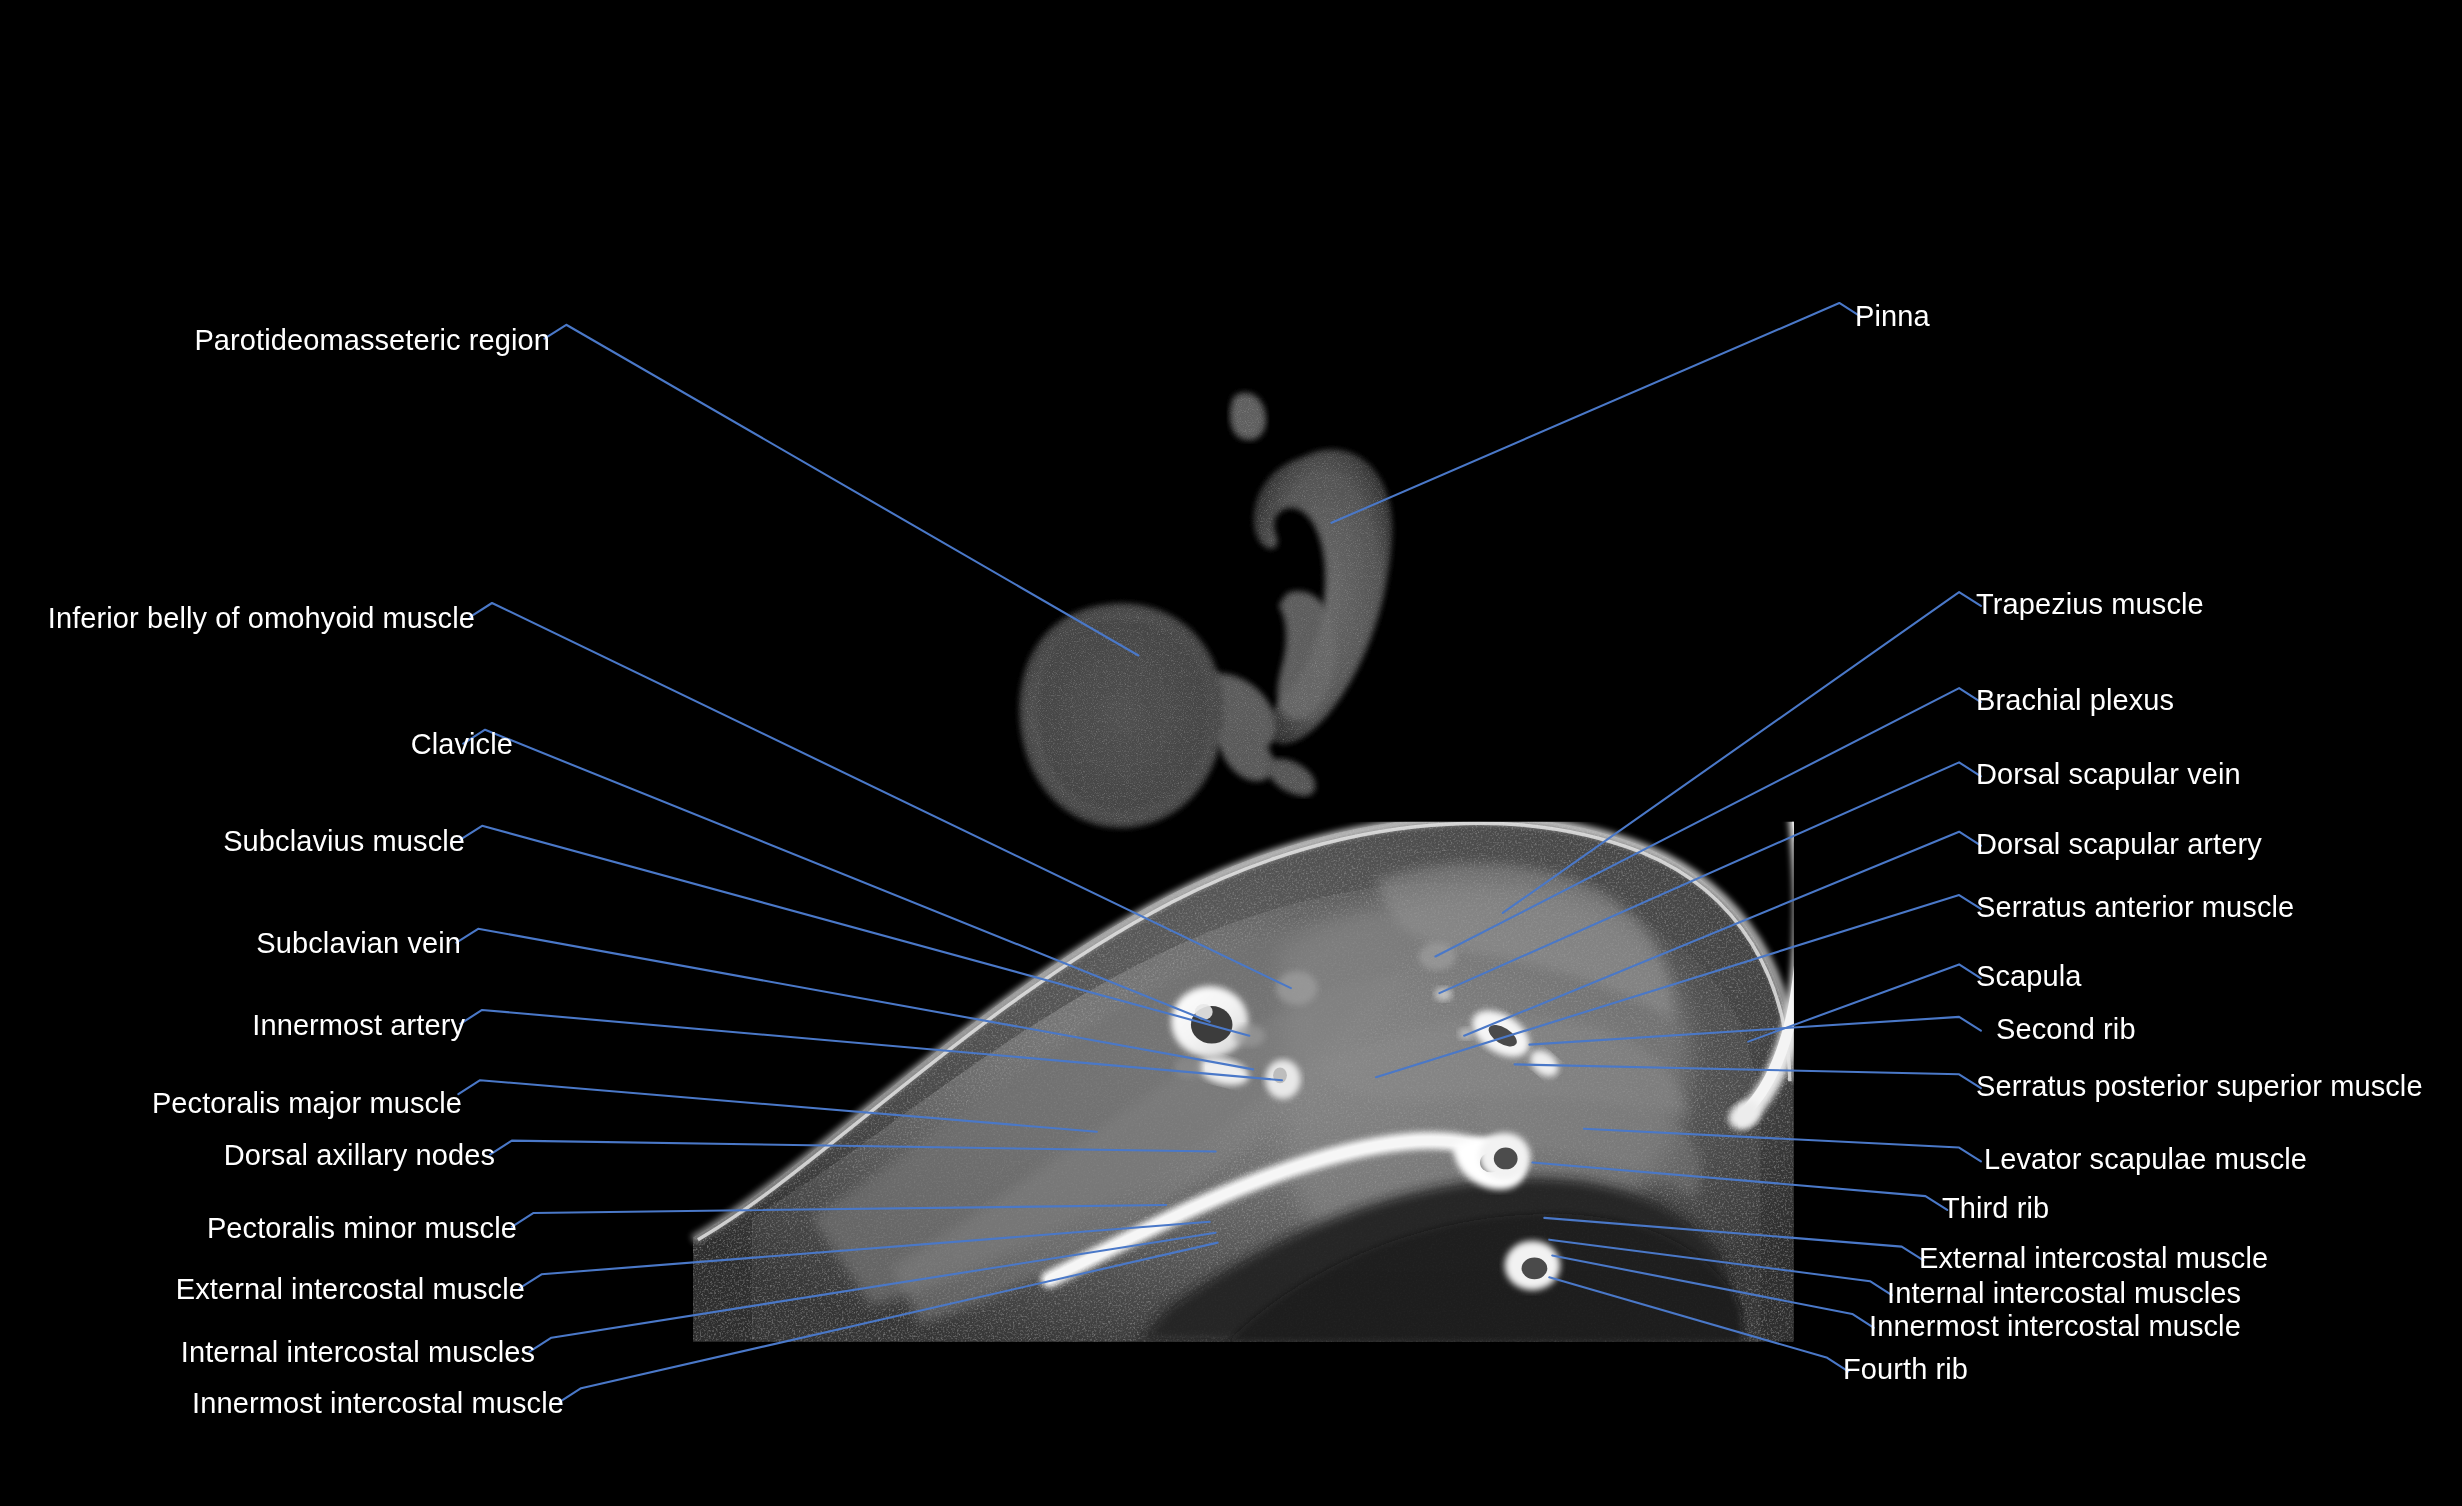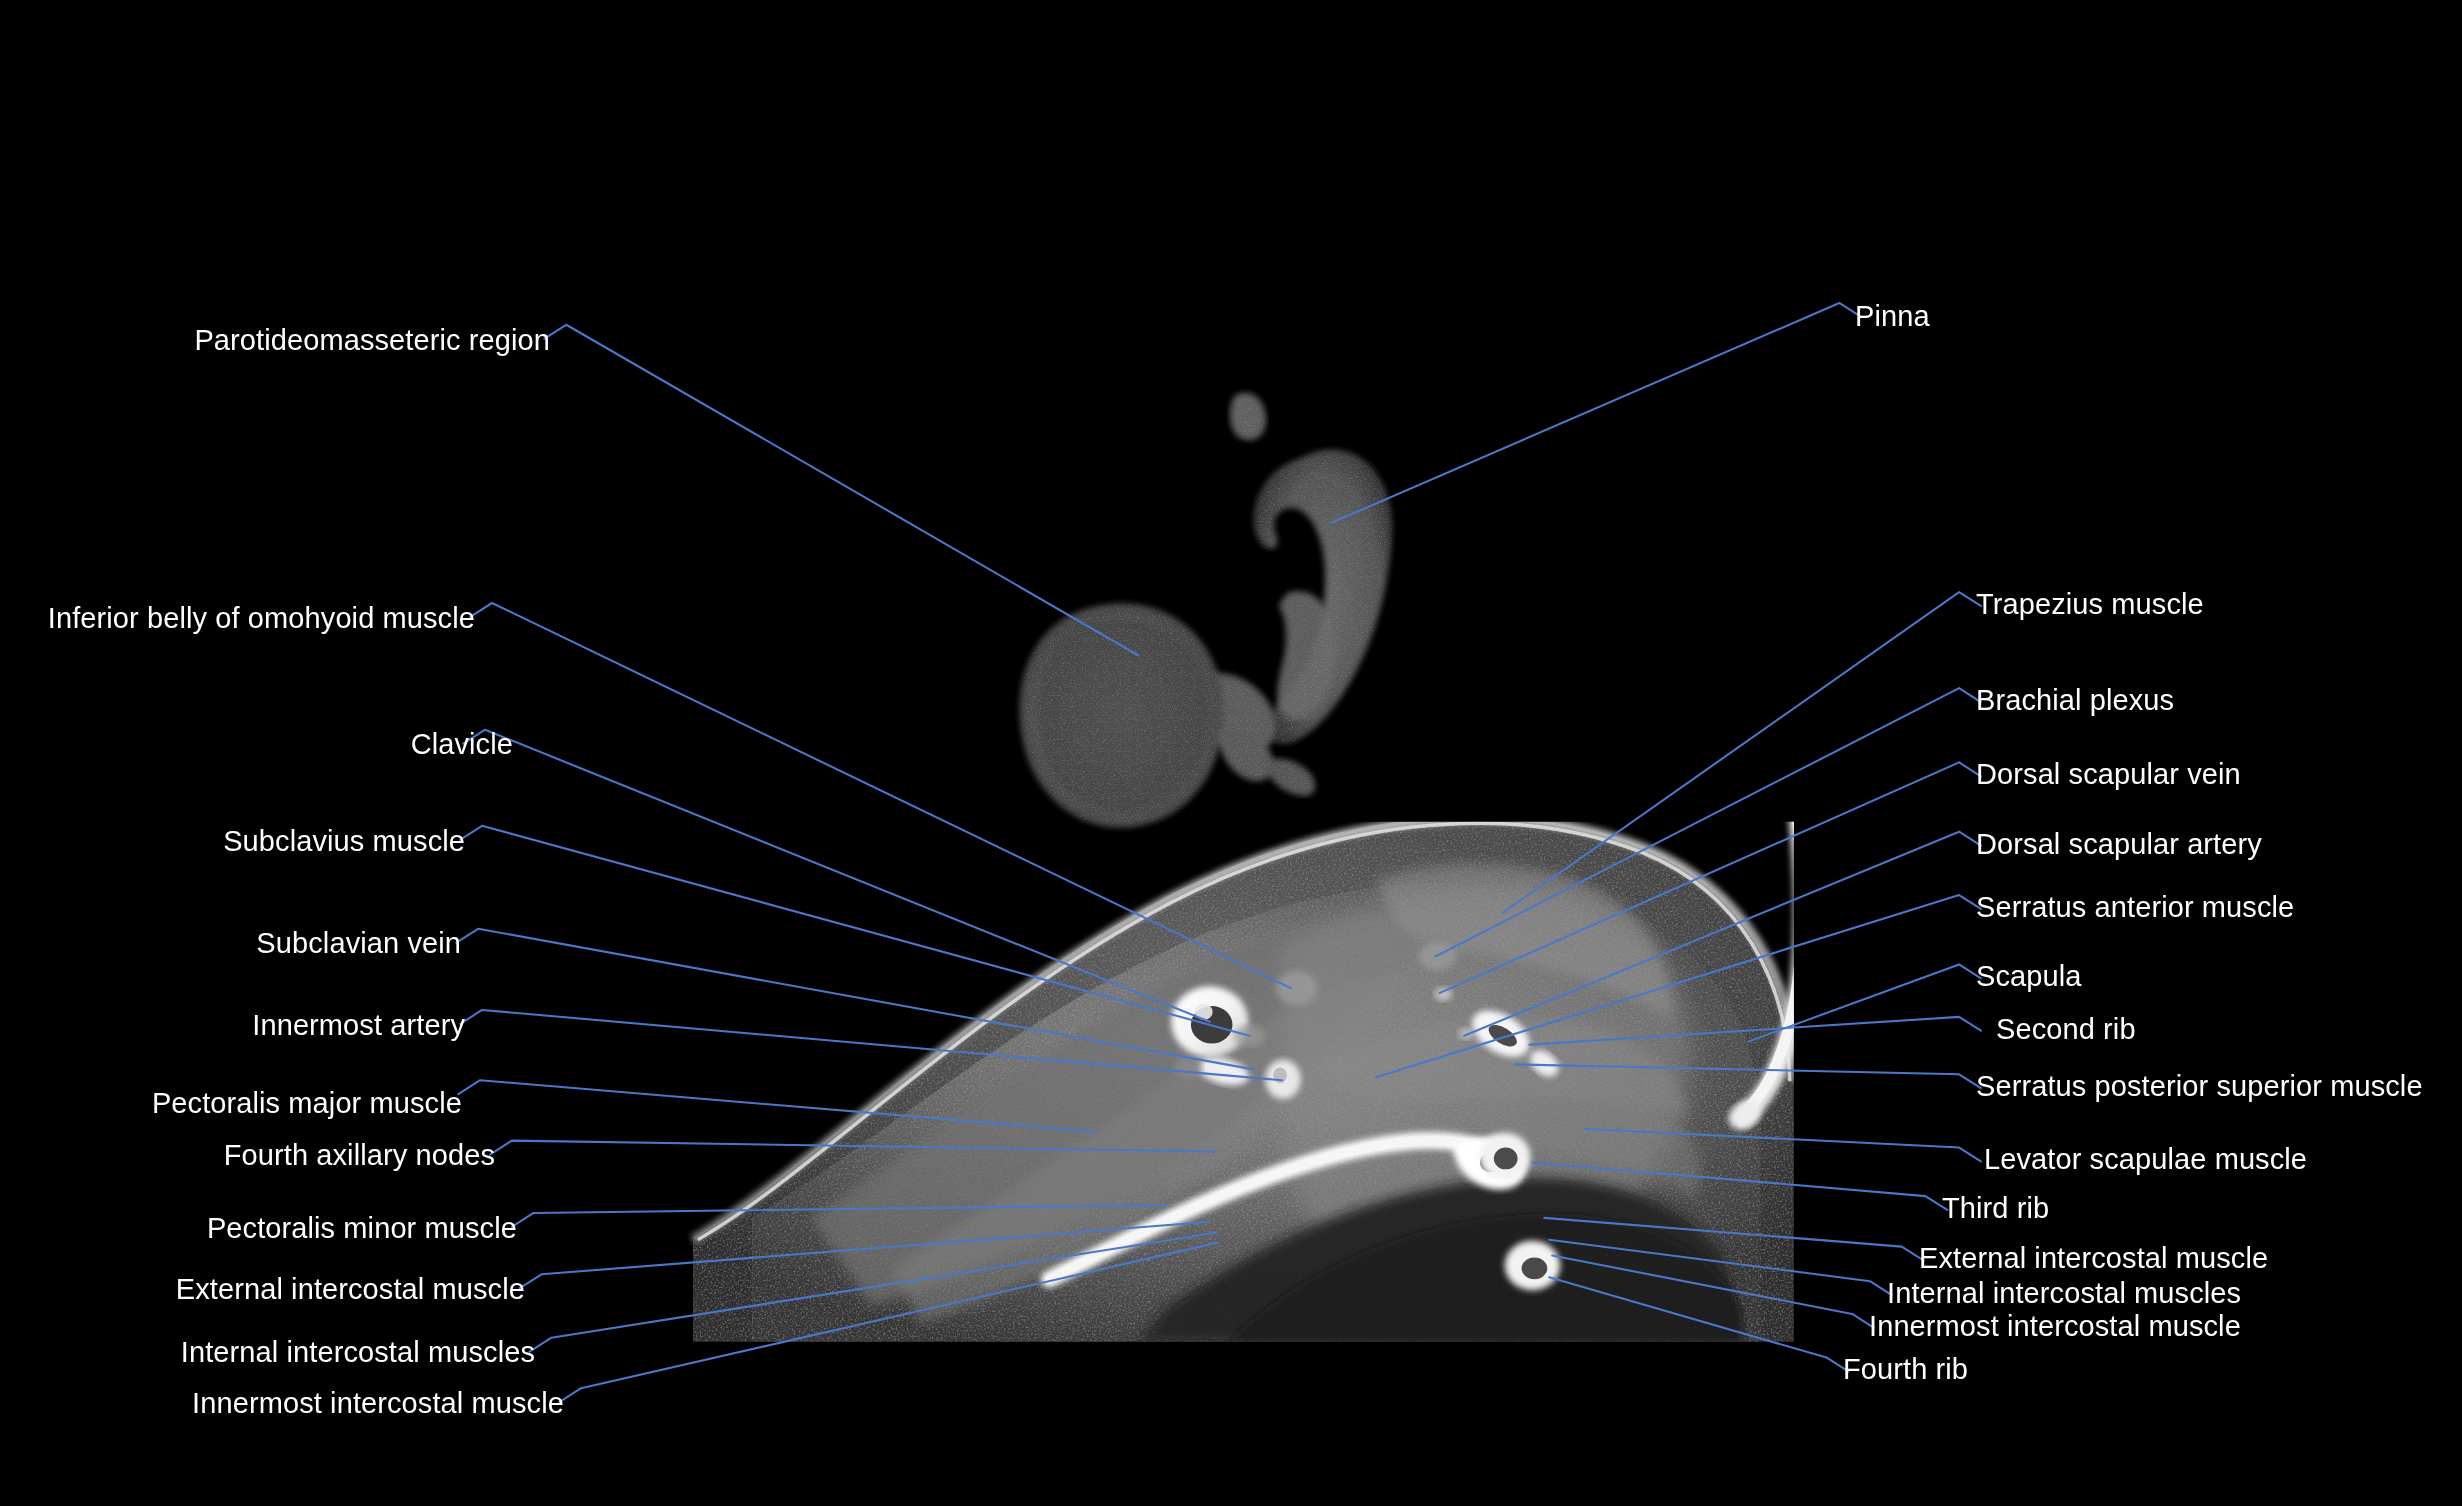--- a/index.html
+++ b/index.html
@@ -322,21 +322,21 @@
   </svg>
 
   <div id="label-layer">
       <div class="label left" style="left: 550px; top: 340px;">Parotideomasseteric region</div>
       <div class="label left" style="left: 475px; top: 618px;">Inferior belly of omohyoid muscle</div>
       <div class="label left" style="left: 469px; top: 744px; margin-left: 44px;">Clavicle</div>
       <div class="label left" style="left: 465px; top: 841px;">Subclavius muscle</div>
       <div class="label left" style="left: 461px; top: 943px;">Subclavian vein</div>
       <div class="label left" style="left: 465px; top: 1025px;">Innermost artery</div>
       <div class="label left" style="left: 462px; top: 1095px; margin-top: 8px;">Pectoralis major muscle</div>
-      <div class="label left" style="left: 495px; top: 1155px;">Fourth axillary nodes</div>
+      <div class="label left" style="left: 495px; top: 1155px;">Dorsal axillary nodes</div>
       <div class="label left" style="left: 517px; top: 1228px;">Pectoralis minor muscle</div>
       <div class="label left" style="left: 525px; top: 1289px;">External intercostal muscle</div>
       <div class="label left" style="left: 535px; top: 1352px;">Internal intercostal muscles</div>
       <div class="label left" style="left: 564px; top: 1403px;">Innermost intercostal muscle</div>
       <div class="label right" style="left: 1855px; top: 316px;">Pinna</div>
       <div class="label right" style="left: 1976px; top: 604px;">Trapezius muscle</div>
       <div class="label right" style="left: 1976px; top: 700px;">Brachial plexus</div>
       <div class="label right" style="left: 1976px; top: 774px;">Dorsal scapular vein</div>
       <div class="label right" style="left: 1976px; top: 844px;">Dorsal scapular artery</div>
       <div class="label right" style="left: 1976px; top: 907px;">Serratus anterior muscle</div>

